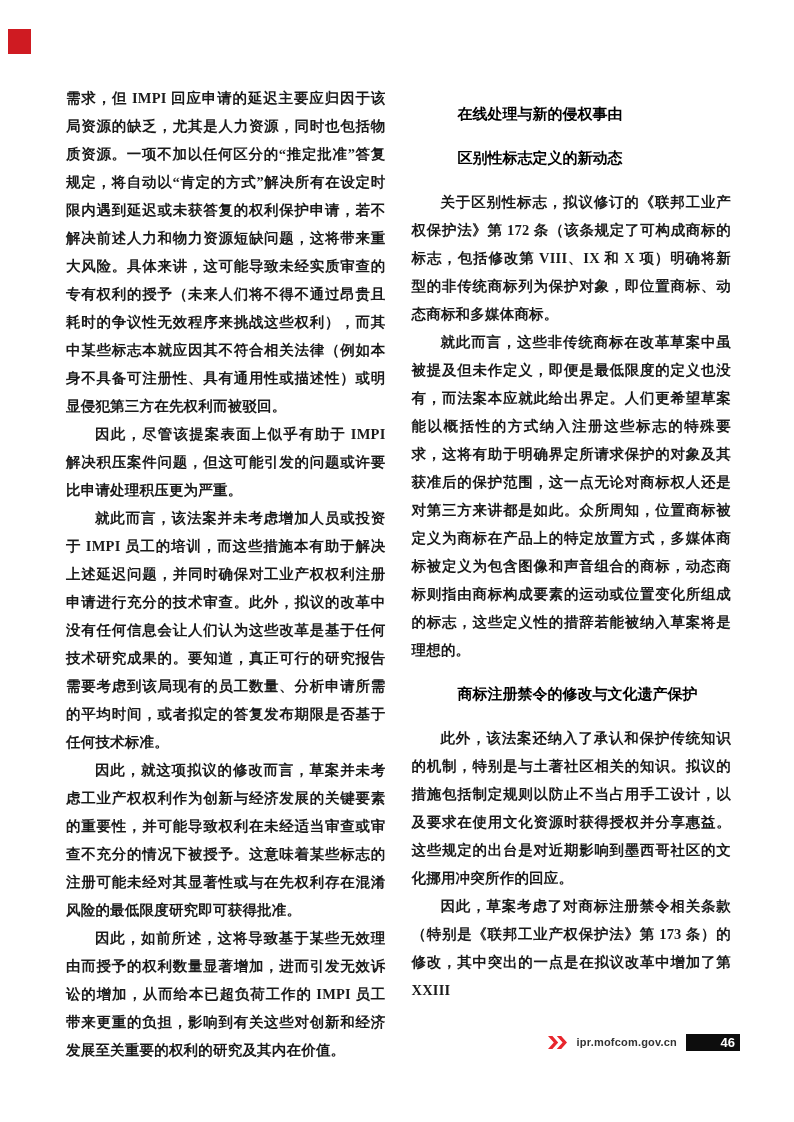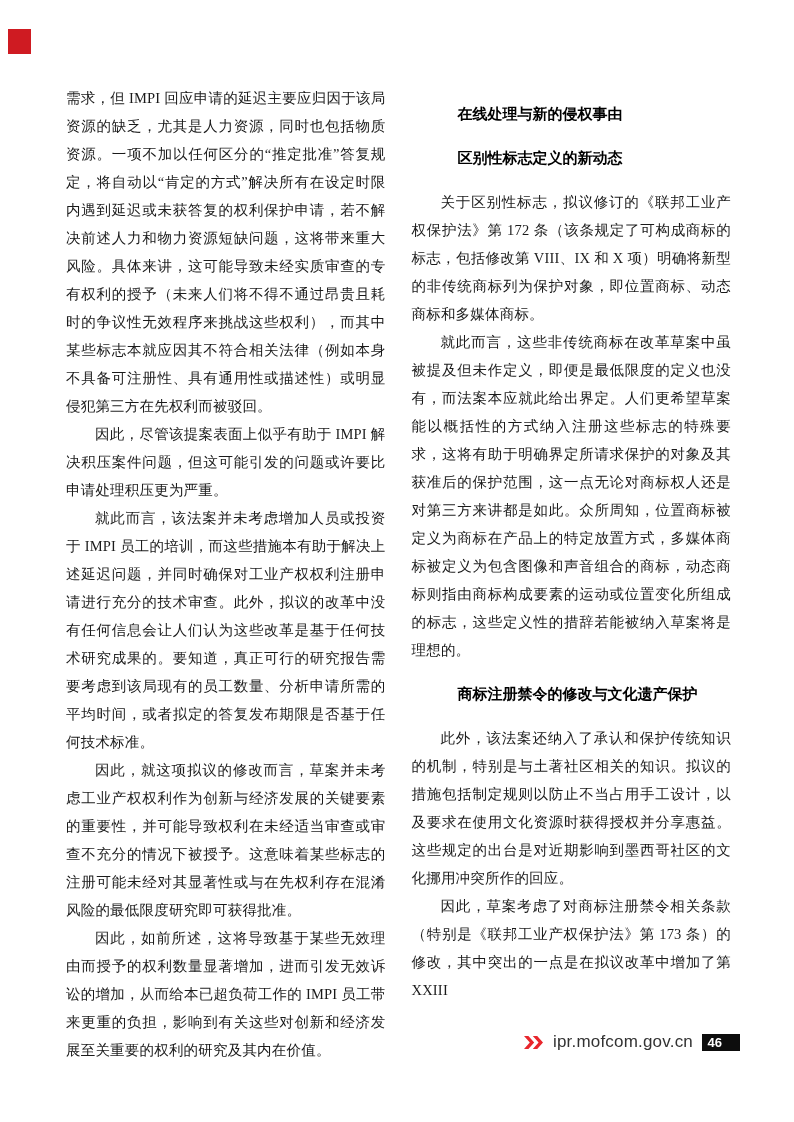--- a/index.html
+++ b/index.html
@@ -28,49 +28,51 @@
     display:flex;gap:26px;
   }
   .col{flex:1 1 0;min-width:0;}
   .para{
     margin:0;
     font-size:14.5px;
     line-height:28px;
     text-align:justify;
     text-indent:2em;
     letter-spacing:0.2px;
+    font-weight:bold;
   }
   .para.no-indent{text-indent:0;}
   .heading{
     margin:16px;
     font-family:"Liberation Sans","DejaVu Sans",sans-serif;
     font-weight:700;
     font-size:15px;
     line-height:28px;
     text-indent:2em;
     color:#000;
   }
   .footer{
     position:absolute;top:1033px;left:0;right:54px;
     display:flex;justify-content:flex-end;align-items:center;gap:9px;
     height:18px;
   }
   .chev{display:inline-flex;align-items:center;}
   .site{
     font-family:"Liberation Sans","DejaVu Sans",sans-serif;
-    font-size:17px;
+    font-size:11px;
     color:var(--footer-text-color);
     letter-spacing:0.2px;
+    font-weight:bold;
   }
   .pagebox{
     background:var(--footer-box-bg);
     color:#ffffff;
-    width:38px;height:17px;
+    width:54px;height:17px;
     display:inline-flex;align-items:center;justify-content:flex-end;
-    padding-right:18px;box-sizing:border-box;
+    padding-right:5px;box-sizing:border-box;
     font-family:"Liberation Sans","DejaVu Sans",sans-serif;
     font-size:13px;font-weight:600;
   }
 </style>
 </head>
 <body>
 
 <div class="page">
 
   <div class="corner-square"></div>

